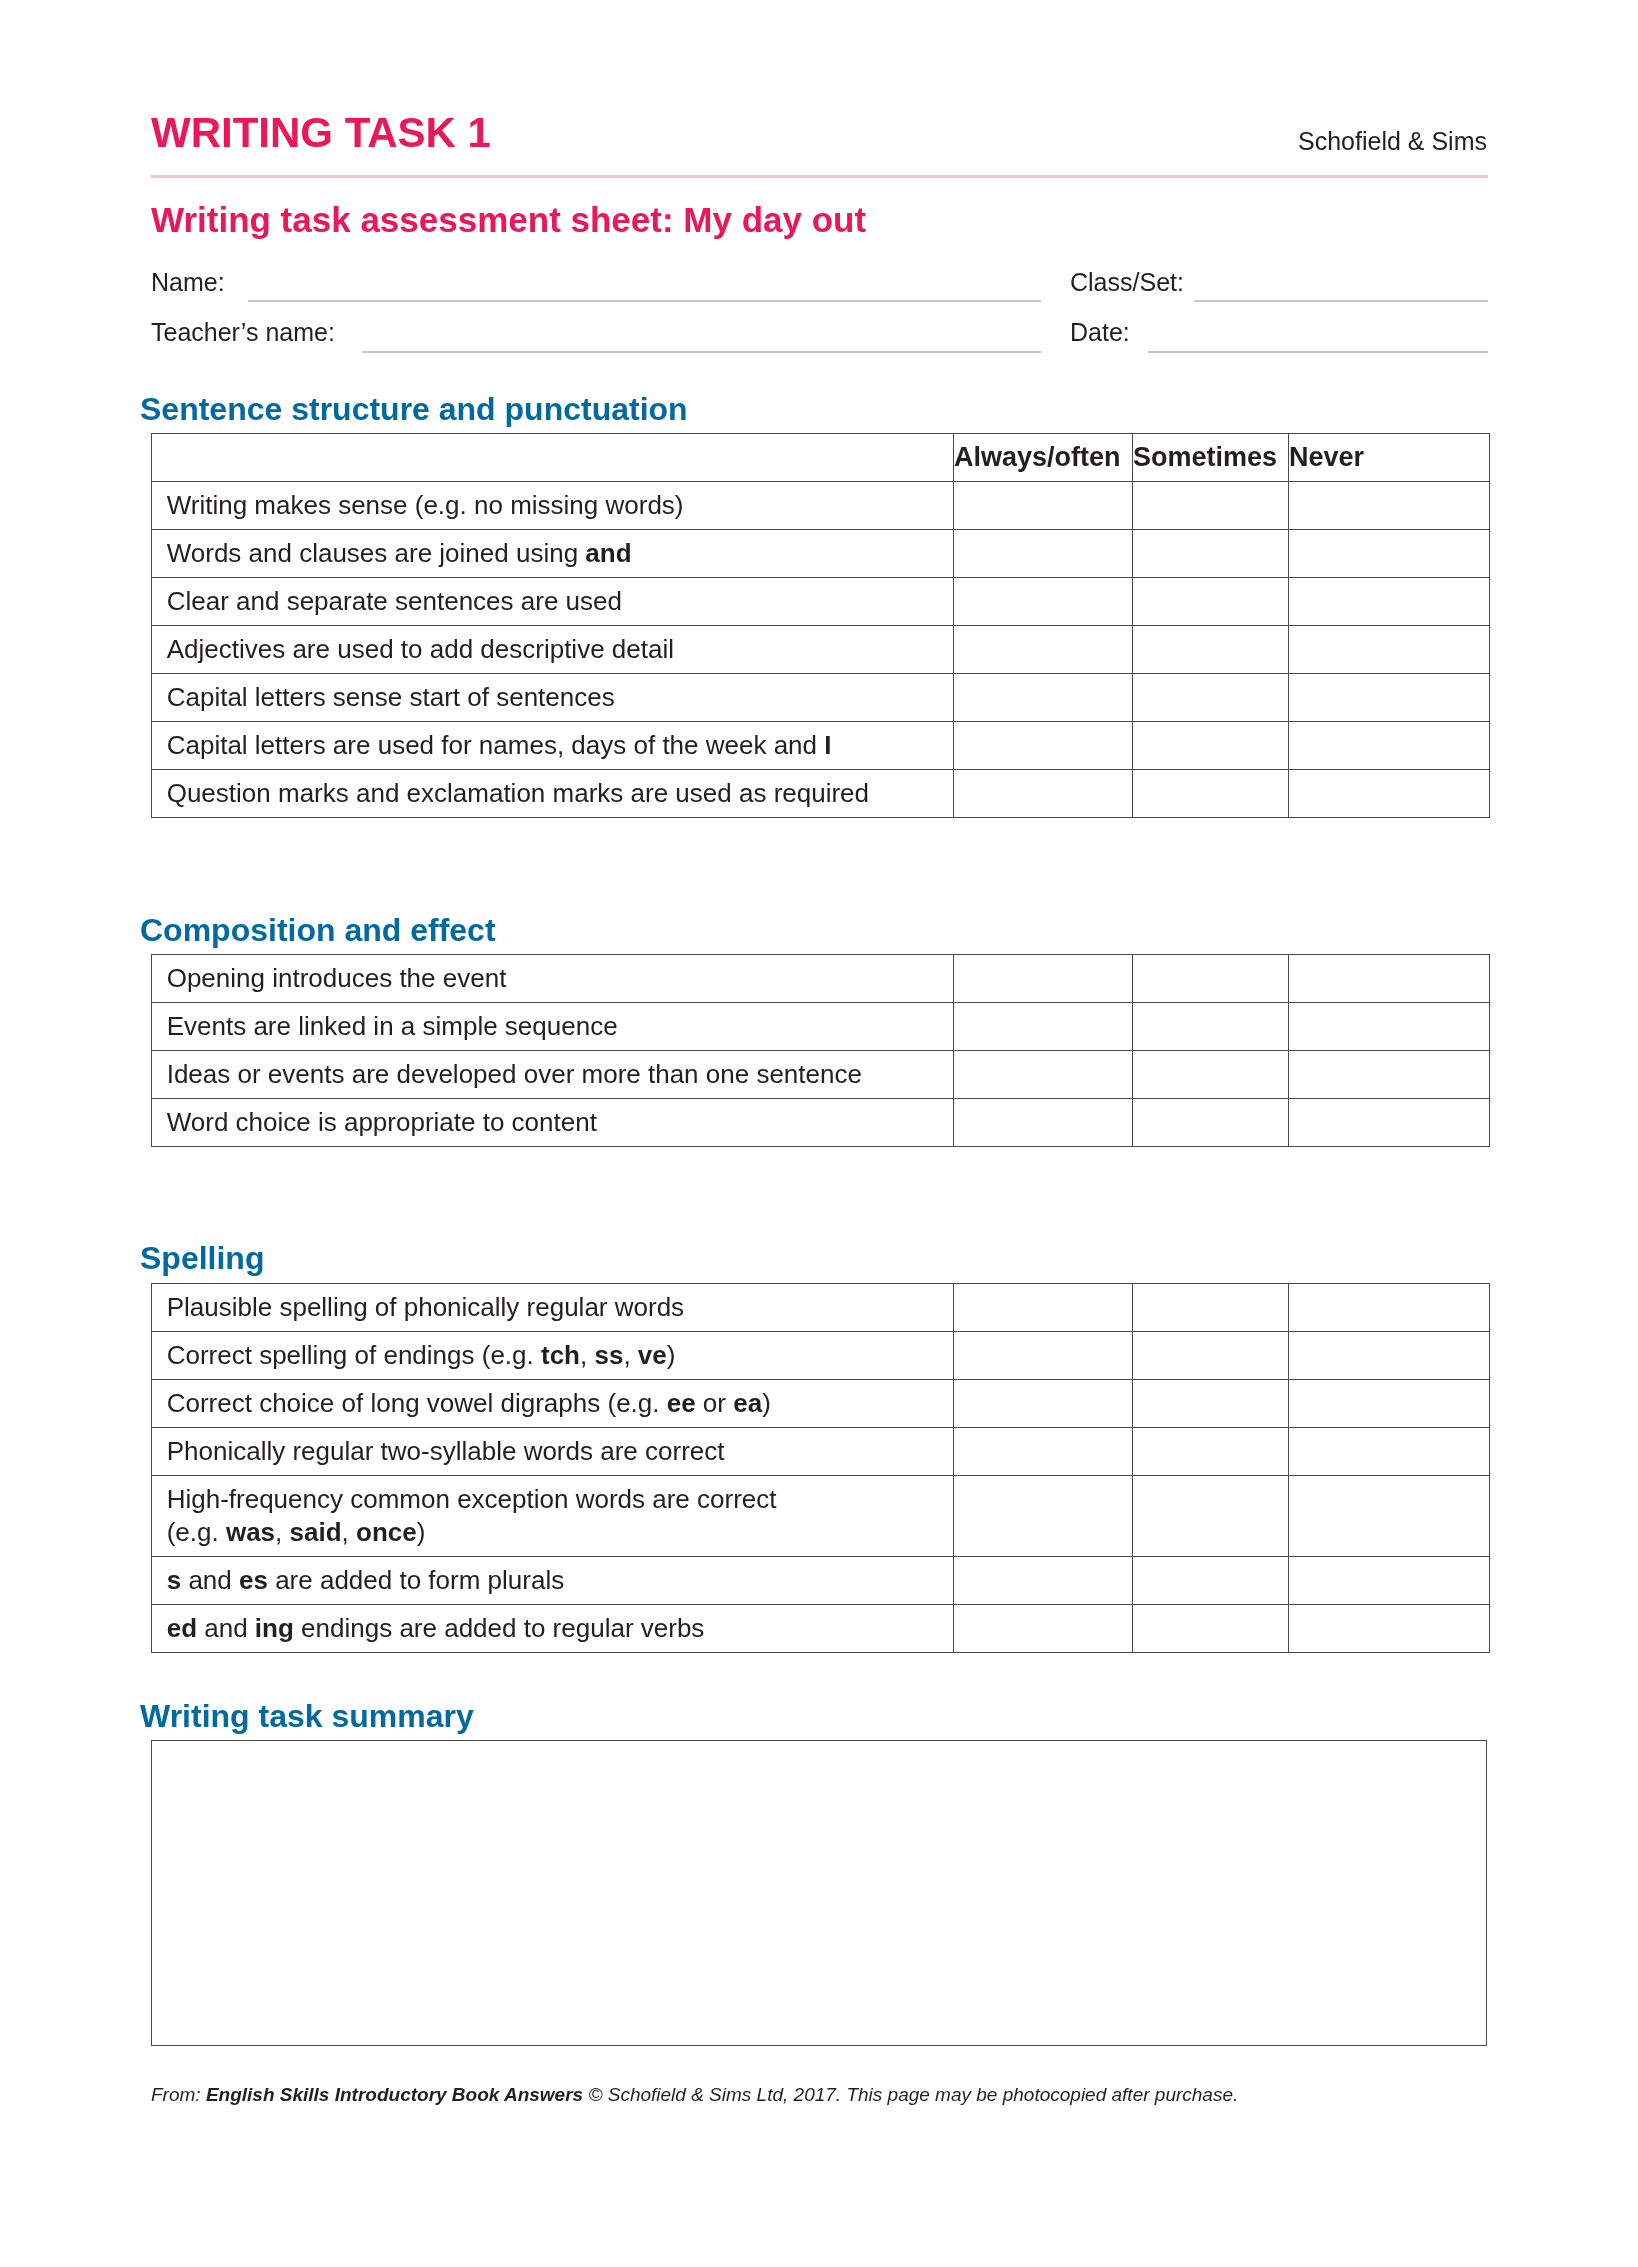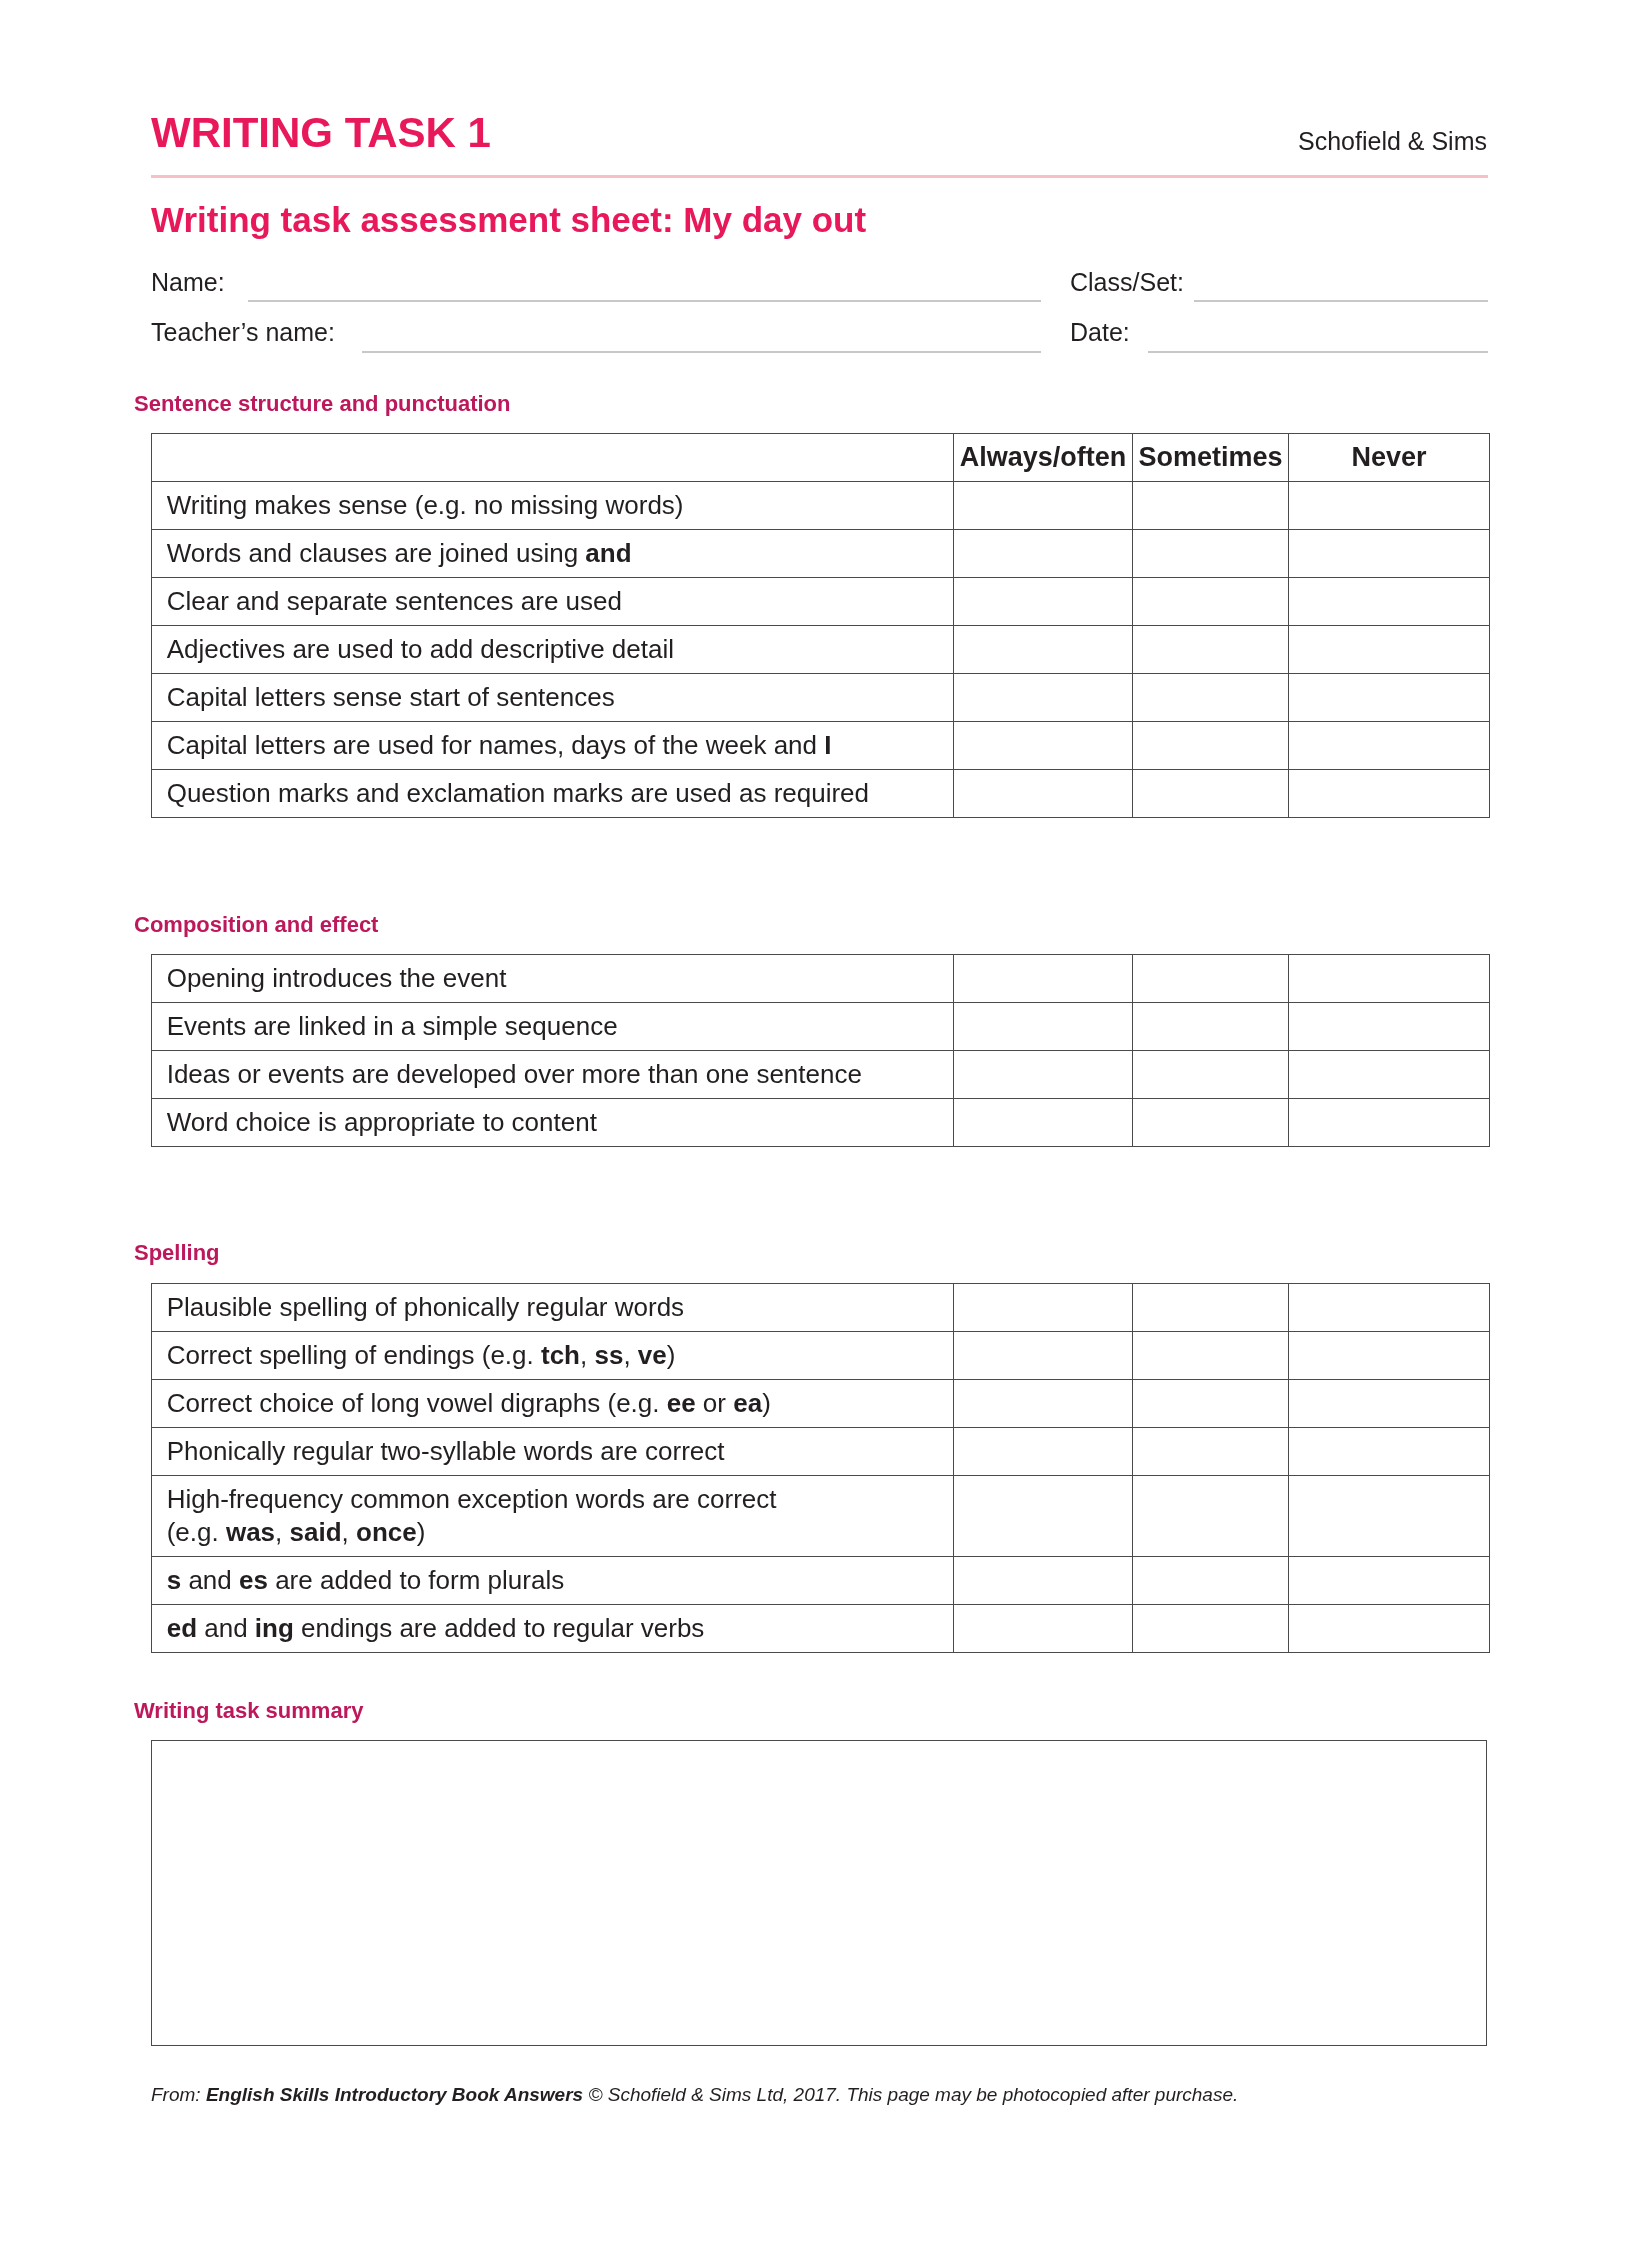--- a/index.html
+++ b/index.html
@@ -19,33 +19,33 @@
     .pink-rule {
       left: 151px; top: 175px; width: 1337px; height: 2.8px; background: #f7c0c6;
     }
     .subtitle {
       left: 151px; top: 202px; font-size: 35px; font-weight: bold; color: #e8185a; line-height: 1;
     }
     .field-label { font-size: 25px; line-height: 1; color: #231f20; }
     .field-line { height: 1.8px; background: #c8c8c8; }
 
     .section-heading {
-      left: 134px; font-size: 22px; font-weight: bold; line-height: 1; color: #be185d;
+      left: 140px; font-size: 32px; font-weight: bold; line-height: 1; color: #0369a1;
     }
 
     table.grid {
       position: absolute; left: 151px; width: 1338px;
       border-collapse: collapse; table-layout: fixed;
     }
     table.grid td, table.grid th {
       border: 1.8px solid #4a4a4a; padding: 0 0 0 14.7px;
       font-size: 26px; line-height: 33px; text-align: left; font-weight: normal;
       color: #231f20; vertical-align: middle;
     }
-    table.grid th { font-weight: bold; text-align: center; padding: 0; font-size: 27px; }
+    table.grid th { font-weight: bold; text-align: left; padding: 0; font-size: 27px; }
     table.grid tr { height: 48px; }
     table.grid tr.tall { height: 81px; }
     table.grid td.check { padding: 0; }
     col.c-crit { width: 802px; }
     col.c-a { width: 179px; }
     col.c-s { width: 156px; }
     col.c-n { width: 201px; }
     b { font-weight: bold; }
 
     .summary-box {

